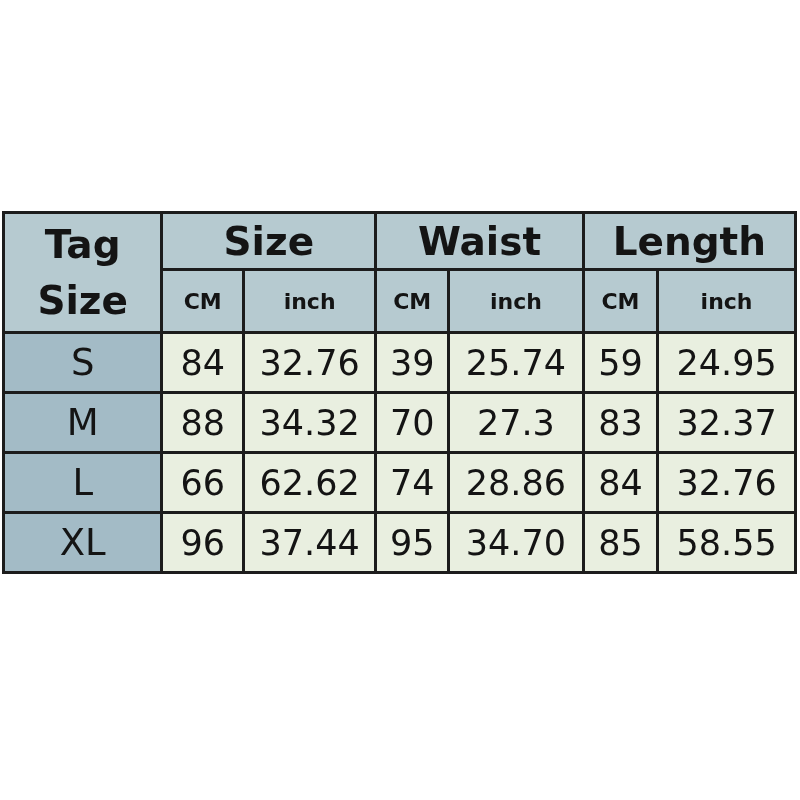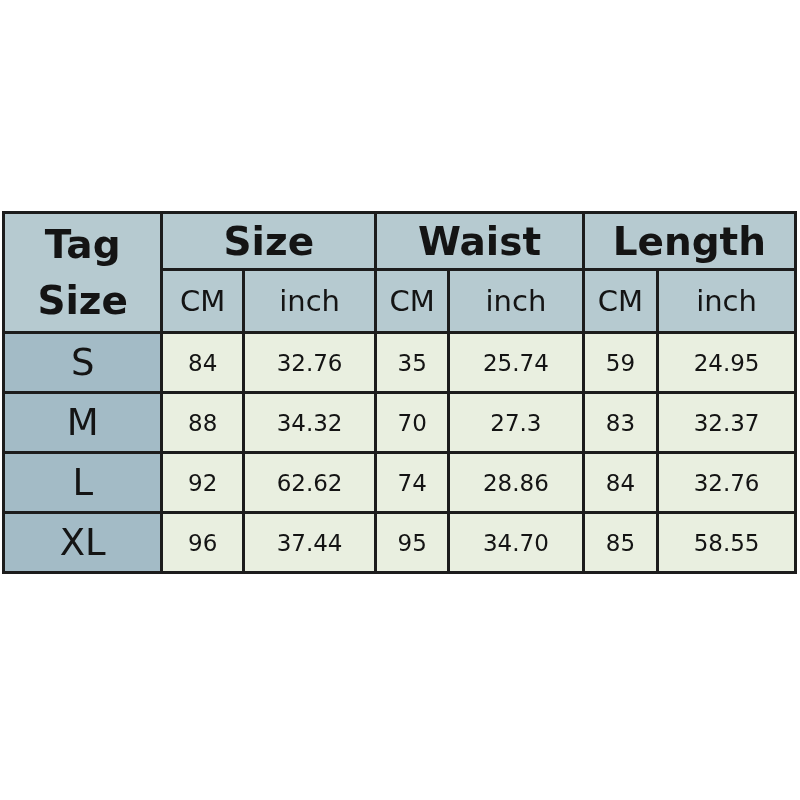--- a/index.html
+++ b/index.html
@@ -40,31 +40,31 @@
     background: var(--header_bg, #b6cad0);
     font-weight: bold;
     font-size: 39px;
   }
   td.tagsize span {
     display: block;
     line-height: 56px;
   }
   td.unit {
     background: var(--header_bg, #b6cad0);
-    font-weight: normal;
-    font-size: 29px;
+    font-weight: bold;
+    font-size: 22px;
   }
   td.size-cell {
     background: var(--size_col_bg, #a3bbc6);
     font-size: 37px;
     font-weight: normal;
   }
   td.val {
     background: var(--cell_bg, #e9efe0);
-    font-size: 23px;
+    font-size: 35px;
     font-weight: normal;
   }
 </style>
 </head>
 <body>
 
 <div class="canvas">
   <table class="size-chart">
     <colgroup>
       <col style="width:20%">
@@ -90,37 +90,37 @@
         <td class="unit">inch</td>
         <td class="unit">CM</td>
         <td class="unit">inch</td>
         <td class="unit">CM</td>
         <td class="unit">inch</td>
       </tr>
       <tr class="data-row">
         <td class="size-cell">S</td>
         <td class="val">84</td>
         <td class="val">32.76</td>
-        <td class="val">35</td>
+        <td class="val">39</td>
         <td class="val">25.74</td>
         <td class="val">59</td>
         <td class="val">24.95</td>
       </tr>
       <tr class="data-row">
         <td class="size-cell">M</td>
         <td class="val">88</td>
         <td class="val">34.32</td>
         <td class="val">70</td>
         <td class="val">27.3</td>
         <td class="val">83</td>
         <td class="val">32.37</td>
       </tr>
       <tr class="data-row">
         <td class="size-cell">L</td>
-        <td class="val">92</td>
+        <td class="val">66</td>
         <td class="val">62.62</td>
         <td class="val">74</td>
         <td class="val">28.86</td>
         <td class="val">84</td>
         <td class="val">32.76</td>
       </tr>
       <tr class="data-row">
         <td class="size-cell">XL</td>
         <td class="val">96</td>
         <td class="val">37.44</td>

